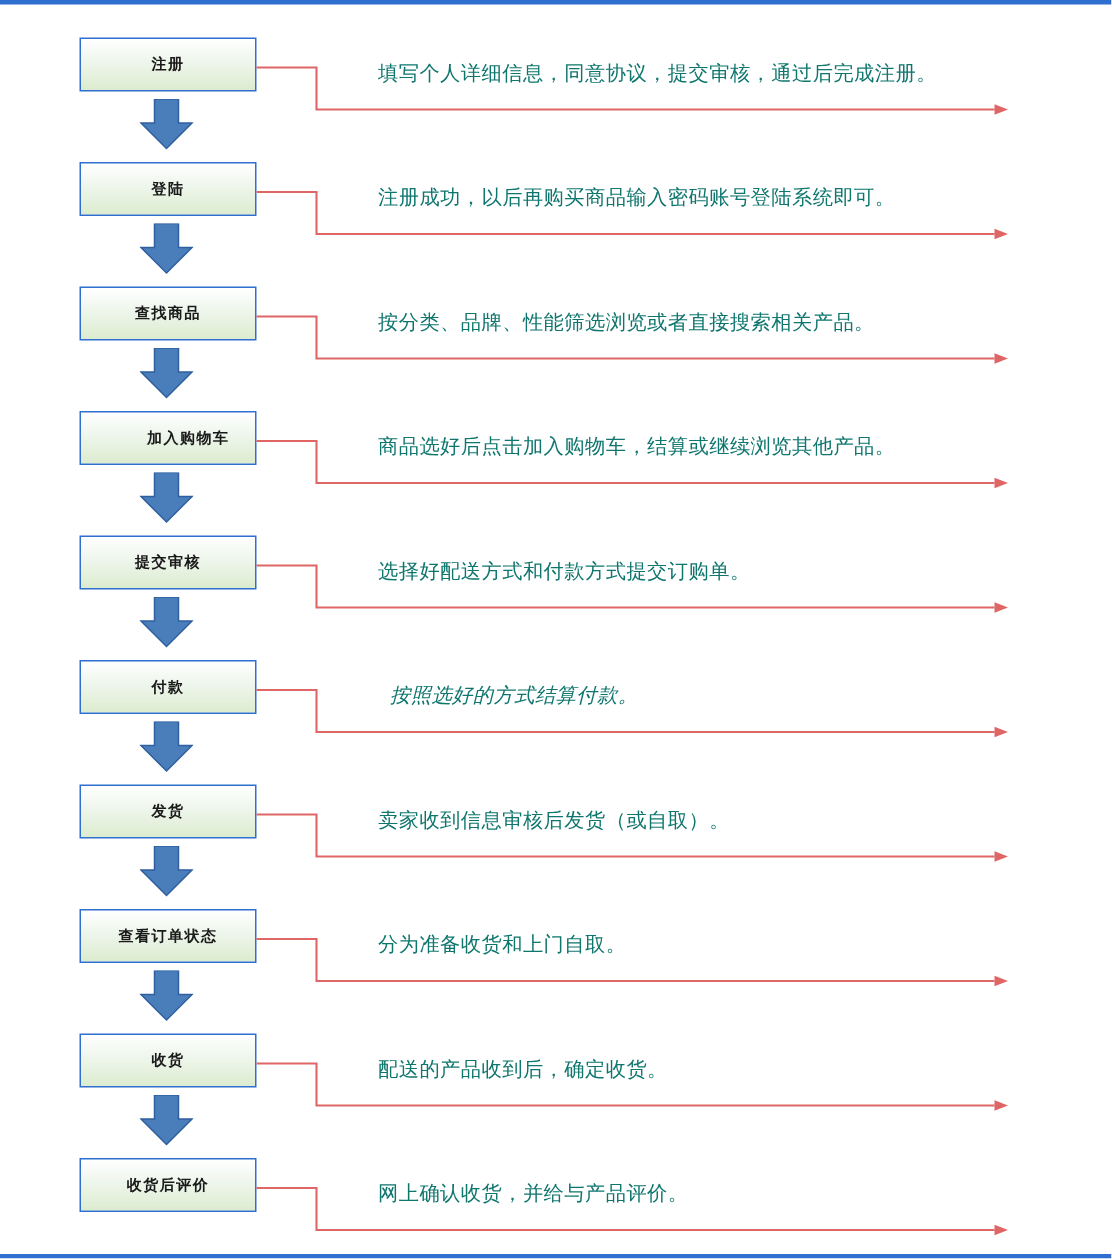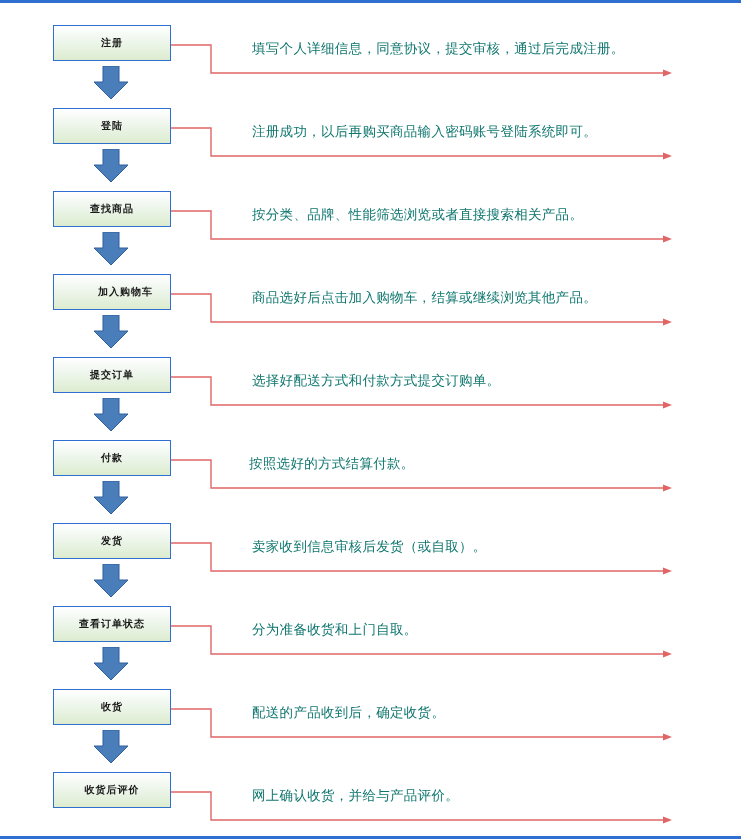--- a/index.html
+++ b/index.html
@@ -147,21 +147,21 @@
       <div class="desc" style="left:252px; top:286px;text-align:center;">商品选好后点击加入购物车，结算或继续浏览其他产品。</div>
       <div class="arrow-down" style="top:312px;">
         <svg width="36" height="34" viewBox="0 0 36 34">
           <path d="M10 0 L26 0 L26 16 L35 16 L18 33 L1 16 L10 16 Z" fill="#4a7ebb" stroke="#2f5f9e" stroke-width="1"></path>
         </svg>
       </div>
     </div>
 
     <div class="step">
       <div class="node" style="top:354px;">
-        <span>提交订单</span>
+        <span>提交审核</span>
       </div>
       <div class="connector" style="top:372px;">
         <svg width="505" height="32" viewBox="0 0 505 32">
           <path d="M0 2 L40 2 L40 30 L492 30" fill="none" stroke="#e06666" stroke-width="1.4"></path>
           <path d="M492 26.5 L501 30 L492 33.5 Z" fill="#e06666"></path>
         </svg>
       </div>
       <div class="desc" style="left:252px; top:369px;">选择好配送方式和付款方式提交订购单。</div>
       <div class="arrow-down" style="top:395px;">
         <svg width="36" height="34" viewBox="0 0 36 34">
@@ -173,21 +173,21 @@
     <div class="step">
       <div class="node" style="top:437px;">
         <span>付款</span>
       </div>
       <div class="connector" style="top:455px;">
         <svg width="505" height="32" viewBox="0 0 505 32">
           <path d="M0 2 L40 2 L40 30 L492 30" fill="none" stroke="#e06666" stroke-width="1.4"></path>
           <path d="M492 26.5 L501 30 L492 33.5 Z" fill="#e06666"></path>
         </svg>
       </div>
-      <div class="desc" style="left:249px; top:452px;">按照选好的方式结算付款。</div>
+      <div class="desc" style="left:260px; top:452px;font-style:italic;">按照选好的方式结算付款。</div>
       <div class="arrow-down" style="top:478px;">
         <svg width="36" height="34" viewBox="0 0 36 34">
           <path d="M10 0 L26 0 L26 16 L35 16 L18 33 L1 16 L10 16 Z" fill="#4a7ebb" stroke="#2f5f9e" stroke-width="1"></path>
         </svg>
       </div>
     </div>
 
     <div class="step">
       <div class="node" style="top:520px;">
         <span>发货</span>

